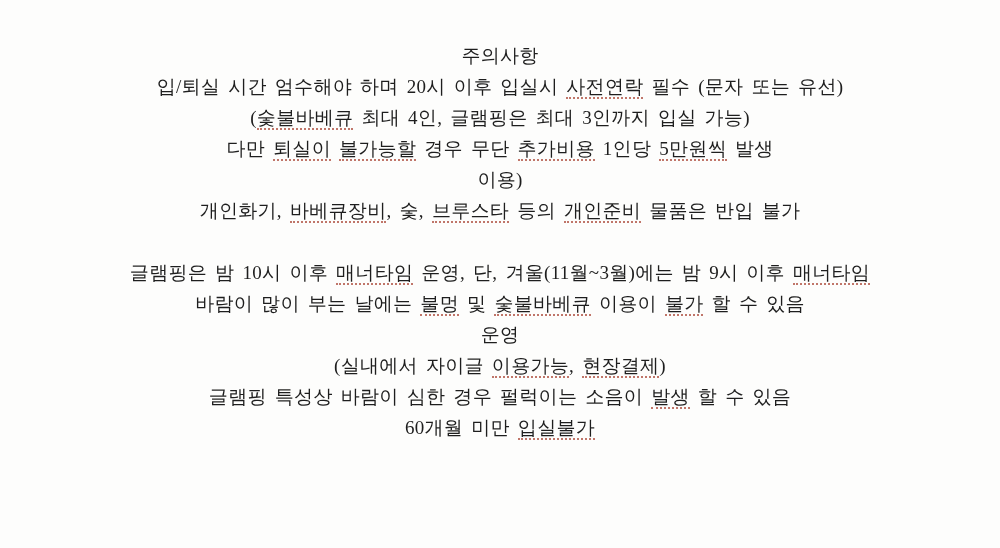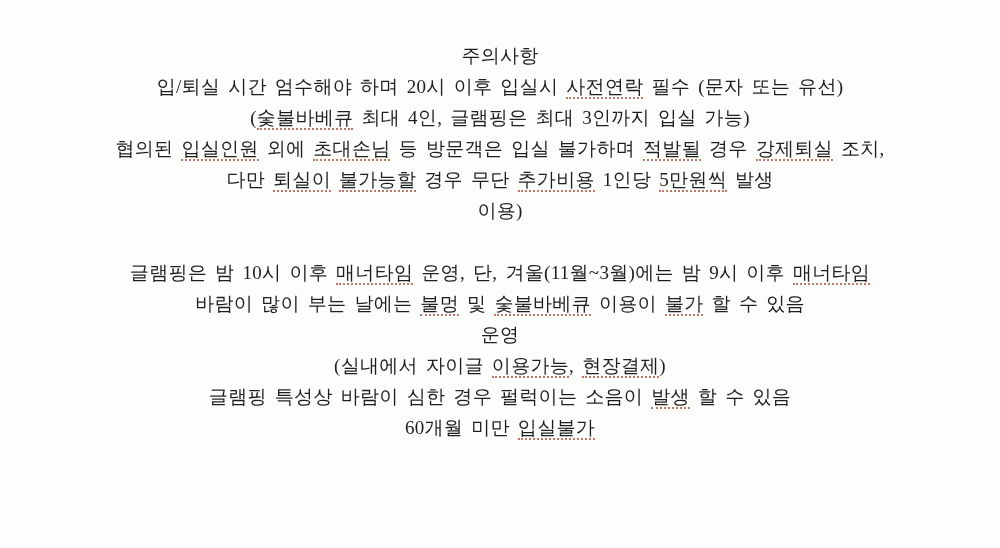--- a/index.html
+++ b/index.html
@@ -38,23 +38,23 @@
   }
 </style>
 </head>
 <body style="background: rgb(253, 253, 252);">
 
 <main class="doc" style="color: rgb(30, 30, 30);">
   <div class="doc-title">주의사항</div>
   <div id="doc-body">
       <div class="text-line"><span>입/퇴실 시간 엄수해야 하며 20시 이후 입실시 </span><span class="misspelled">사전연락</span><span> 필수 (문자 또는 유선)</span></div>
       <div class="text-line"><span>(</span><span class="misspelled">숯불바베큐</span><span> 최대 4인, 글램핑은 최대 3인까지 입실 가능)</span></div>
-      <div class="text-line"><span>협의된 </span><span class="misspelled">입실인원</span><span> 외에 </span><span class="misspelled">초대손님</span><span> 등 방문객은 입실 불가하며 </span><span class="misspelled">적발될</span><span> 경우 </span><span class="misspelled">강제퇴실</span><span> 조치,</span></div>
       <div class="text-line"><span>다만 </span><span class="misspelled">퇴실이</span><span> </span><span class="misspelled">불가능할</span><span> 경우 무단 </span><span class="misspelled">추가비용</span><span> 1인당 </span><span class="misspelled">5만원씩</span><span> 발생</span></div>
       <div class="text-line"><span>이용)</span></div>
+      <div class="text-line"><span>개인화기, </span><span class="misspelled">바베큐장비</span><span>, 숯, </span><span class="misspelled">브루스타</span><span> 등의 </span><span class="misspelled">개인준비</span><span> 물품은 반입 불가</span></div>
       <div class="section-gap"></div>
       <div class="text-line"><span>글램핑은 밤 10시 이후 </span><span class="misspelled">매너타임</span><span> 운영, 단, 겨울(11월~3월)에는 밤 9시 이후 </span><span class="misspelled">매너타임</span></div>
       <div class="text-line"><span>바람이 많이 부는 날에는 </span><span class="misspelled">불멍</span><span> 및 </span><span class="misspelled">숯불바베큐</span><span> 이용이 </span><span class="misspelled">불가</span><span> 할 수 있음</span></div>
       <div class="text-line"><span>운영</span></div>
       <div class="text-line"><span>(실내에서 자이글 </span><span class="misspelled">이용가능</span><span>, </span><span class="misspelled">현장결제</span><span>)</span></div>
       <div class="text-line"><span>글램핑 특성상 바람이 심한 경우 펄럭이는 소음이 </span><span class="misspelled">발생</span><span> 할 수 있음</span></div>
       <div class="text-line"><span>60개월 미만 </span><span class="misspelled">입실불가</span></div>
     </div>
 </main>
 

